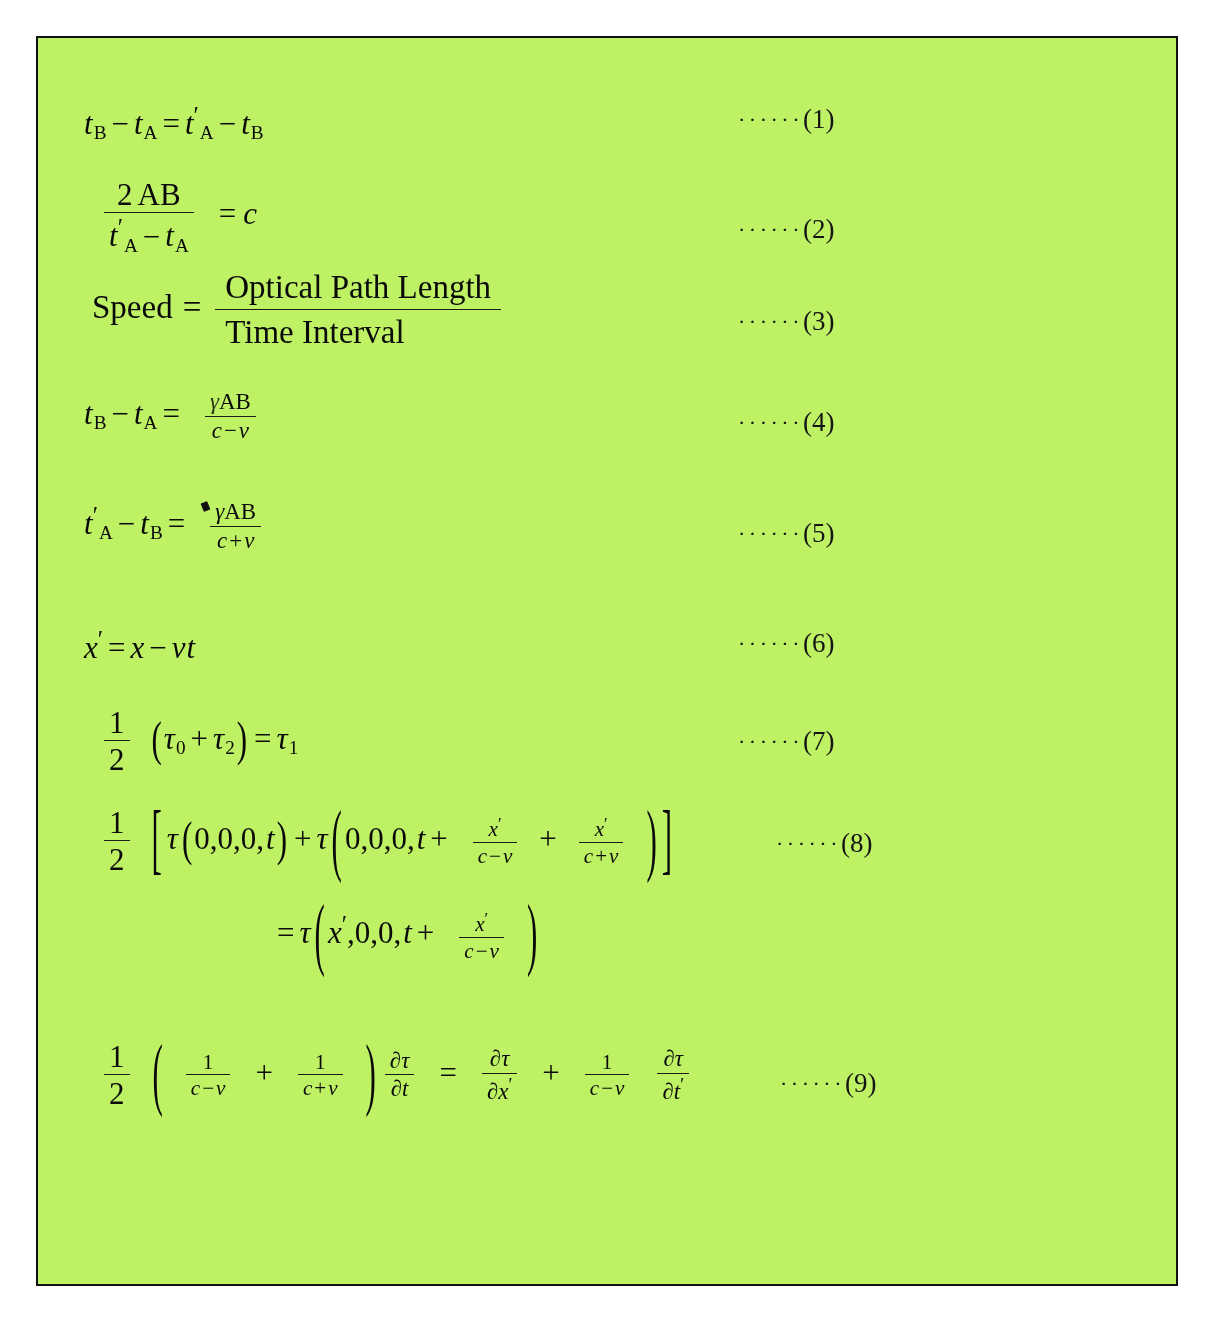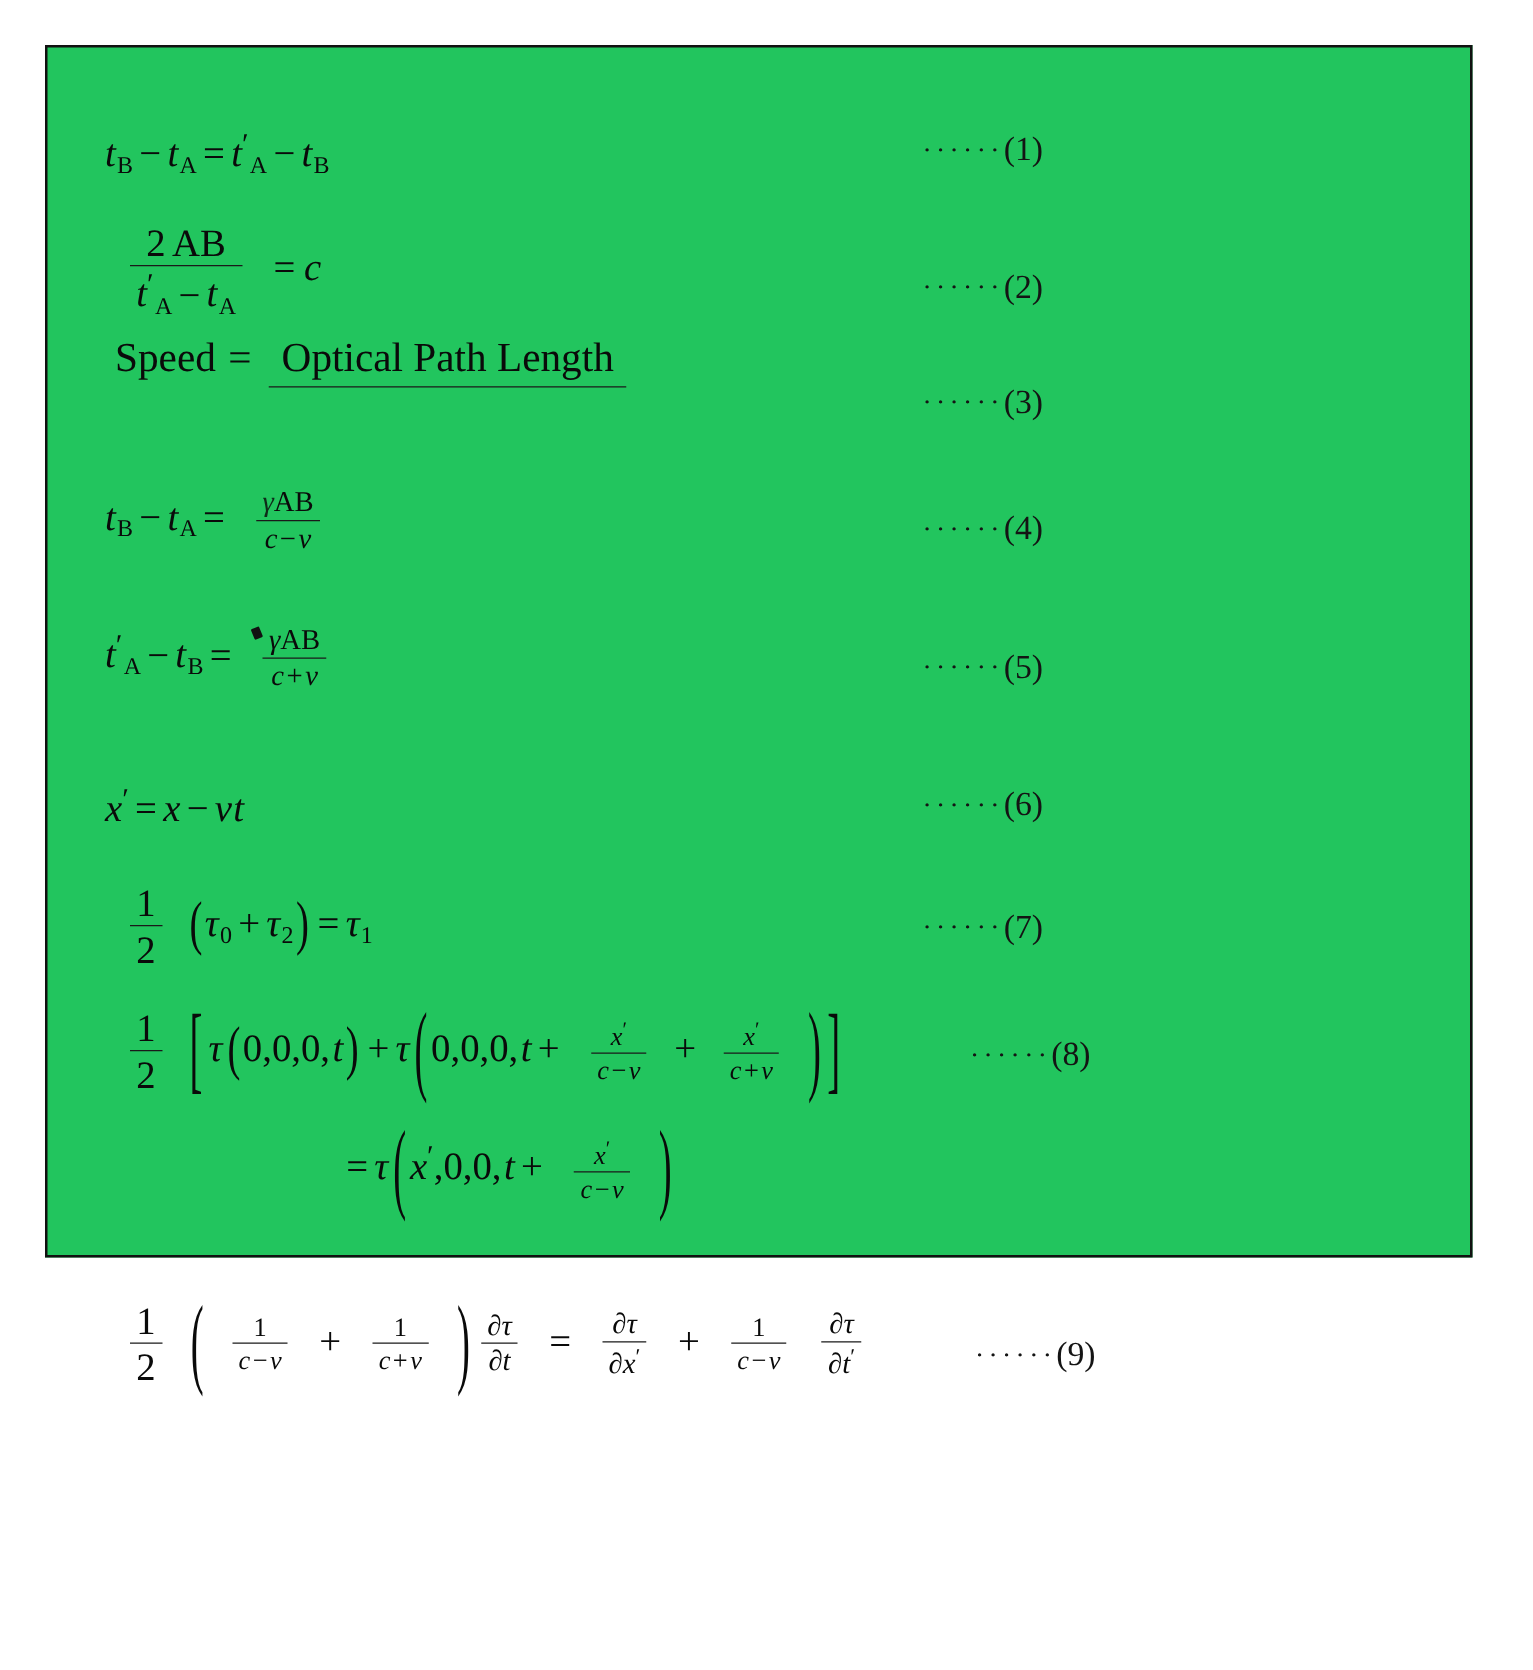--- a/index.html
+++ b/index.html
@@ -14,24 +14,24 @@
     font-family: "Liberation Serif", "DejaVu Serif", serif;
     color: #000000;
     overflow: hidden;
   }
 
   #frame {
     position: absolute;
     left: 36px;
     top: 36px;
     width: 1142px;
-    height: 970px;
+    height: 1250px;
     border: 2px solid #111111;
     box-sizing: border-box;
-    background: #22c55e;
+    background: #bef264;
     padding-left: 23px;
   }
 
   .eq-row {
     position: absolute;
     left: 0;
     width: 100%;
     height: 0;
   }
 
@@ -201,21 +201,21 @@
     <div class="eq-body">
       <span class="math"><span class="frac"><span class="num"><span class="up">2</span><span class="up" style="padding-left:5px;">AB</span></span><span class="den">t<span class="prime">′</span><span class="sub">A</span><span class="op">−</span>t<span class="sub">A</span></span></span><span class="op">=</span><span style="padding-left:2px;">c</span></span>
     </div>
     <div class="eq-num" style="top:36px;">
       <span class="leader">······</span><span>(2)</span>
     </div>
   </div>
 
   <div class="eq-row" style="top:230px;">
     <div class="eq-body" style="left:54px;">
-      <span class="math" style="font-size:33px;"><span class="word">Speed</span><span class="op" style="padding:0 10px;font-size:33px;">=</span><span class="wordfrac"><span class="num word">Optical Path Length</span></span></span>
+      <span class="math" style="font-size:33px;"><span class="word">Speed</span><span class="op" style="padding:0 10px;font-size:33px;">=</span><span class="wordfrac"><span class="num word">Optical Path Length</span><span class="den word">Time Interval</span></span></span>
     </div>
     <div class="eq-num" style="top:38px;">
       <span class="leader">······</span><span>(3)</span>
     </div>
   </div>
 
   <div class="eq-row" style="top:352px;">
     <div class="eq-body">
       <span class="math">t<span class="sub">B</span><span class="op">−</span>t<span class="sub">A</span><span class="op">=</span><span class="frac small"><span class="num"><span style="font-style:italic;opacity:0.82;">γ</span><span class="up">AB</span></span><span class="den">c<span class="op-tight">−</span>v</span></span></span>
     </div>

